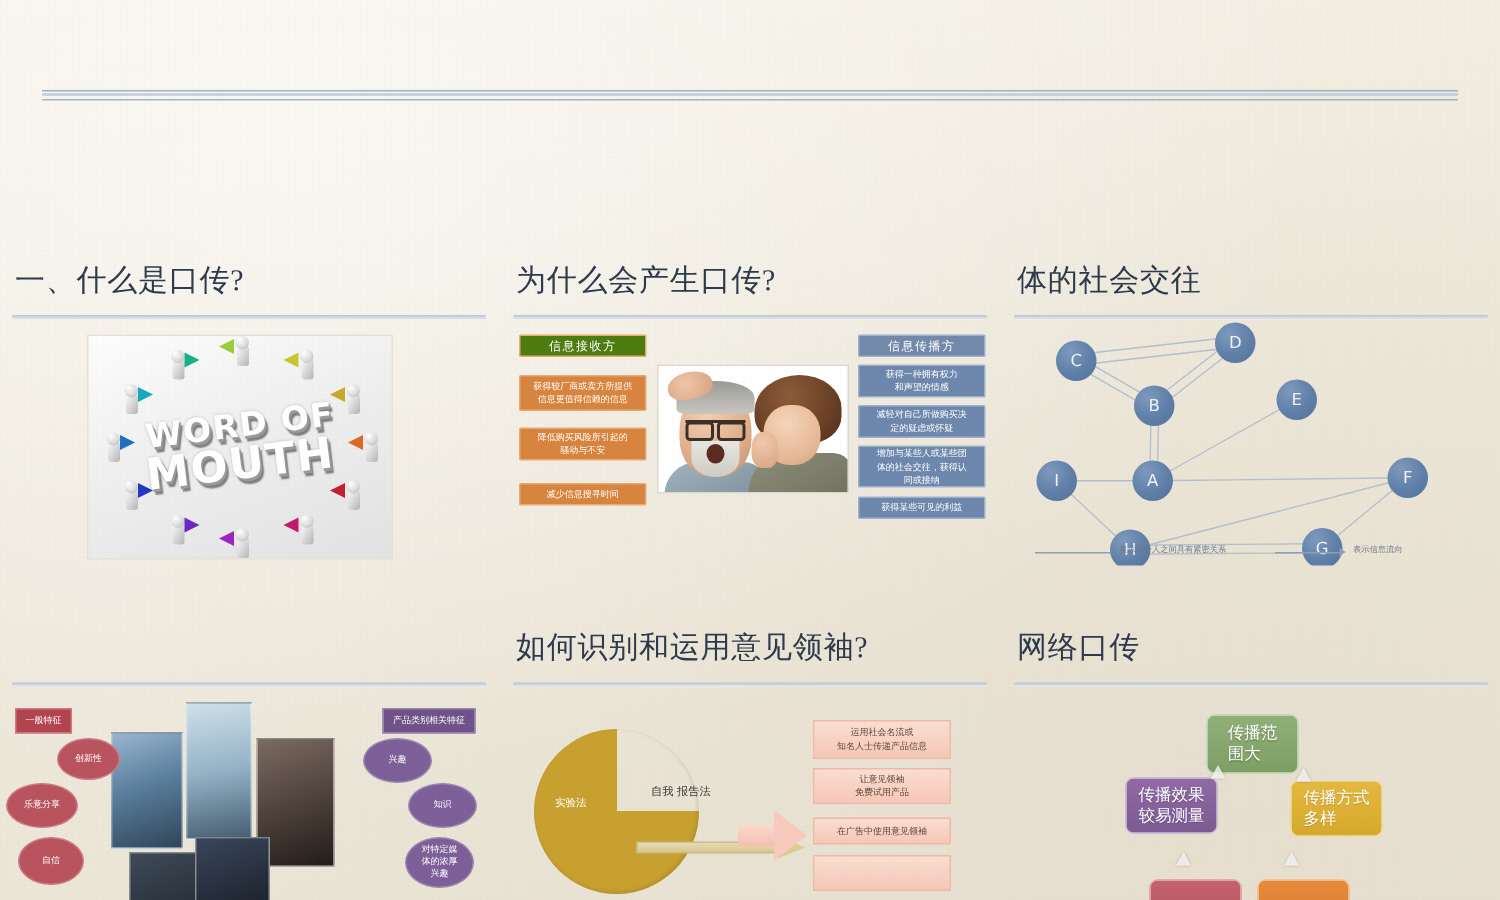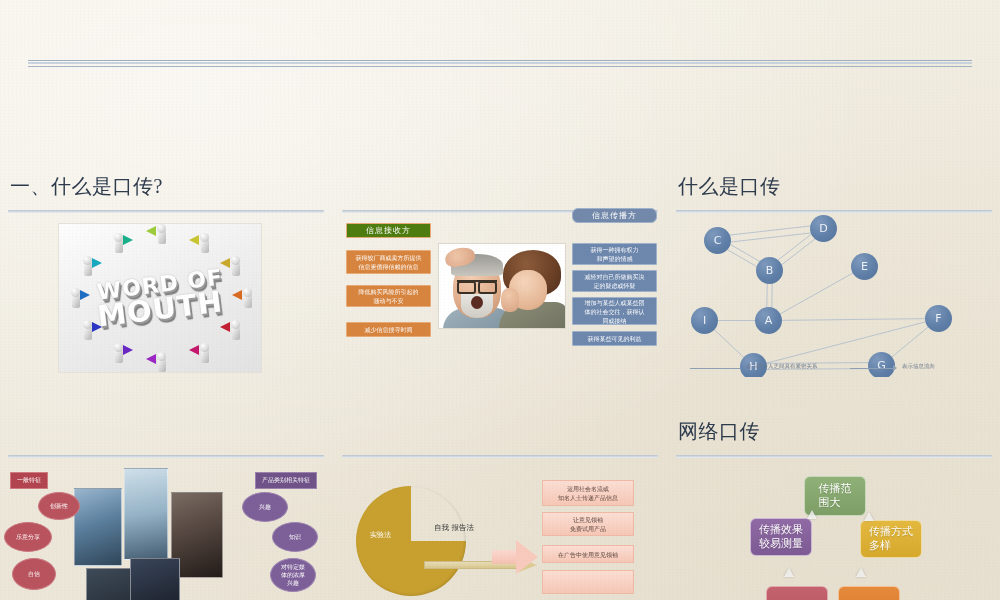--- a/index.html
+++ b/index.html
@@ -348,20 +348,21 @@
           <div class="fig" style="left: 53px; top: 8.57437px;">
             <div class="body"></div>
             <div class="head"></div>
             <div class="horn" style="top: 2px; left: 11px; border-left: 10px solid rgb(23, 176, 138);"></div>
           </div>
         </div>
     </div>
   </div>
 
   <div class="panel r0 c1">
+    <div class="slide-title">为什么会产生口传?</div>
     <div class="title-rule"></div>
 
     <div class="tagbox orange head" style="left:12px; top:68px; width:85px; height:15px;">信息接收方</div>
     <div id="receiver-items">
         <div class="tagbox orange" style="left: 12px; top: 95px; width: 85px; height: 24px; white-space: pre-line;">获得较厂商或卖方所提供
 信息更值得信赖的信息</div>
         <div class="tagbox orange" style="left: 12px; top: 130px; width: 85px; height: 22px; white-space: pre-line;">降低购买风险所引起的
 骚动与不安</div>
         <div class="tagbox orange" style="left: 12px; top: 167px; width: 85px; height: 15px; white-space: pre-line;">减少信息搜寻时间</div>
       </div>
@@ -373,35 +374,35 @@
       <div class="glasses"></div>
       <div class="beard"></div>
       <div class="mouth"></div>
       <div class="hand"></div>
       <div class="womanbody"></div>
       <div class="womanhair"></div>
       <div class="womanface"></div>
       <div class="whand"></div>
     </div>
 
-    <div class="tagbox blue head" style="left:238px; top:53px; width:85px; height:15px;border-radius:6px;">信息传播方</div>
+    <div class="tagbox blue head" style="left:238px; top:68px; width:85px; height:15px;">信息传播方</div>
     <div id="spreader-items">
         <div class="tagbox blue" style="left: 238px; top: 88px; width: 85px; height: 22px; white-space: pre-line;">获得一种拥有权力
 和声望的情感</div>
         <div class="tagbox blue" style="left: 238px; top: 115px; width: 85px; height: 22px; white-space: pre-line;">减轻对自己所做购买决
 定的疑虑或怀疑</div>
         <div class="tagbox blue" style="left: 238px; top: 142px; width: 85px; height: 28px; white-space: pre-line;">增加与某些人或某些团
 体的社会交往，获得认
 同或接纳</div>
         <div class="tagbox blue" style="left: 238px; top: 176px; width: 85px; height: 15px; white-space: pre-line;">获得某些可见的利益</div>
       </div>
   </div>
 
   <div class="panel r0 c2">
-    <div class="slide-title">什么是口传</div>
+    <div class="slide-title">体的社会交往</div>
     <div class="title-rule"></div>
     <div id="netgraph">
       <svg id="net-edges" width="332" height="162">
           <line x1="49.05004393887624" y1="21.52538812674017" x2="155.05004393887626" y2="9.525388126740172" stroke="#b3bfcd" stroke-width="0.9"></line>
           <line x1="49.837467045842814" y1="28.48095890494487" x2="155.83746704584283" y2="16.48095890494487" stroke="#b3bfcd" stroke-width="0.9"></line>
           <line x1="50.99916736046873" y1="22.9014432418542" x2="102.99916736046873" y2="52.901443241854196" stroke="#b3bfcd" stroke-width="0.9"></line>
           <line x1="48.00083263953127" y1="28.0985567581458" x2="100.00083263953127" y2="58.098556758145804" stroke="#b3bfcd" stroke-width="0.9"></line>
           <line x1="99.65817815945523" y1="53.13194334787102" x2="153.65817815945525" y2="11.131943347871022" stroke="#b3bfcd" stroke-width="0.9"></line>
           <line x1="103.34182184054477" y1="57.86805665212898" x2="157.34182184054475" y2="15.868056652128978" stroke="#b3bfcd" stroke-width="0.9"></line>
           <line x1="104.49940017994003" y1="55.559988003598804" x2="103.49940017994003" y2="105.5599880035988" stroke="#b3bfcd" stroke-width="0.9"></line>
@@ -458,20 +459,21 @@
     <div id="right-traits">
         <div class="ell purple" style="left: 242px; top: 92px; width: 46px; height: 30px; white-space: pre-line;">兴趣</div>
         <div class="ell purple" style="left: 272px; top: 122px; width: 46px; height: 30px; white-space: pre-line;">知识</div>
         <div class="ell purple" style="left: 270px; top: 158px; width: 46px; height: 34px; white-space: pre-line;">对特定媒
 体的浓厚
 兴趣</div>
       </div>
   </div>
 
   <div class="panel r1 c1">
+    <div class="slide-title">如何识别和运用意见领袖?</div>
     <div class="title-rule"></div>
 
     <div id="pie"></div>
     <div id="pie-label">实验法</div>
     <div id="pie-label2">自我
 报告法</div>
 
     <div id="gold-arrow">
       <div class="shaft"></div>
         <div class="tip"></div>

